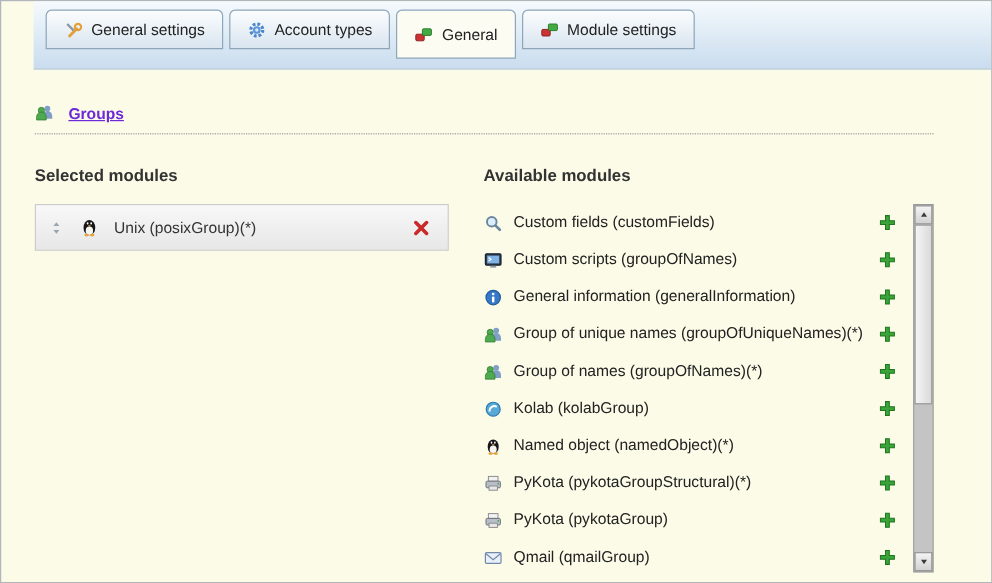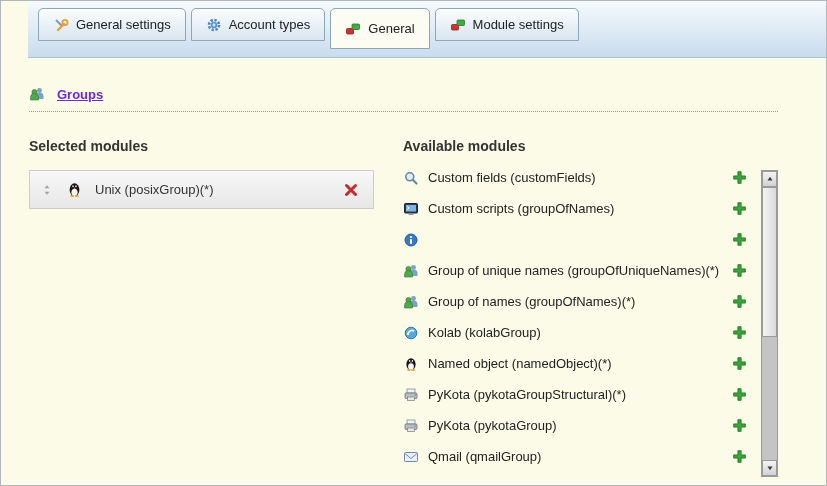--- a/index.html
+++ b/index.html
@@ -45,21 +45,21 @@
     border:1px solid #cccccc;
     display:flex;align-items:center;gap:12px;padding:0 10px;
     cursor:move;
   }
   .sel-box .label{color:#333;}
   .icon-btn{background:none;border:none;padding:0;margin:0;cursor:pointer;line-height:0;}
   .remove{margin-left:auto;margin-right:4px;}
   
   .avail-wrap{display:flex;gap:6px;}
   .avail-list{flex:1;min-width:0;}
-  .avail-row{display:flex;align-items:flex-start;gap:9px;min-height:31px;padding-right:8px;}
+  .avail-row{display:flex;align-items:center;gap:9px;min-height:31px;padding-right:8px;}
   .avail-row .label{color:#222;line-height:1.25;}
   .avail-row .add{margin-left:auto;}
   
   .scrollbar{
     width:17px;height:307px;box-sizing:border-box;flex:0 0 17px;
     border:1px solid #9a9a9a;background:#c4c4c4;
     display:flex;flex-direction:column;align-self:flex-start;
   }
   .sb-btn{
     height:16px;box-sizing:border-box;flex:0 0 16px;
@@ -235,20 +235,21 @@
               <span class="label">Custom scripts (groupOfNames)</span>
               <button class="icon-btn add"><svg width="15" height="15">
                     <use href="#sym-plus"></use>
                   </svg></button>
             </div>
 
             <div class="avail-row">
               <span class="ic"><svg width="16" height="16">
                     <use href="#sym-info"></use>
                   </svg></span>
+              <span class="label">General information (generalInformation)</span>
               <button class="icon-btn add"><svg width="15" height="15">
                     <use href="#sym-plus"></use>
                   </svg></button>
             </div>
 
             <div class="avail-row">
               <span class="ic"><svg width="16" height="16">
                     <use href="#sym-groups"></use>
                   </svg></span>
               <span class="label">Group of unique names (groupOfUniqueNames)(*)</span>

